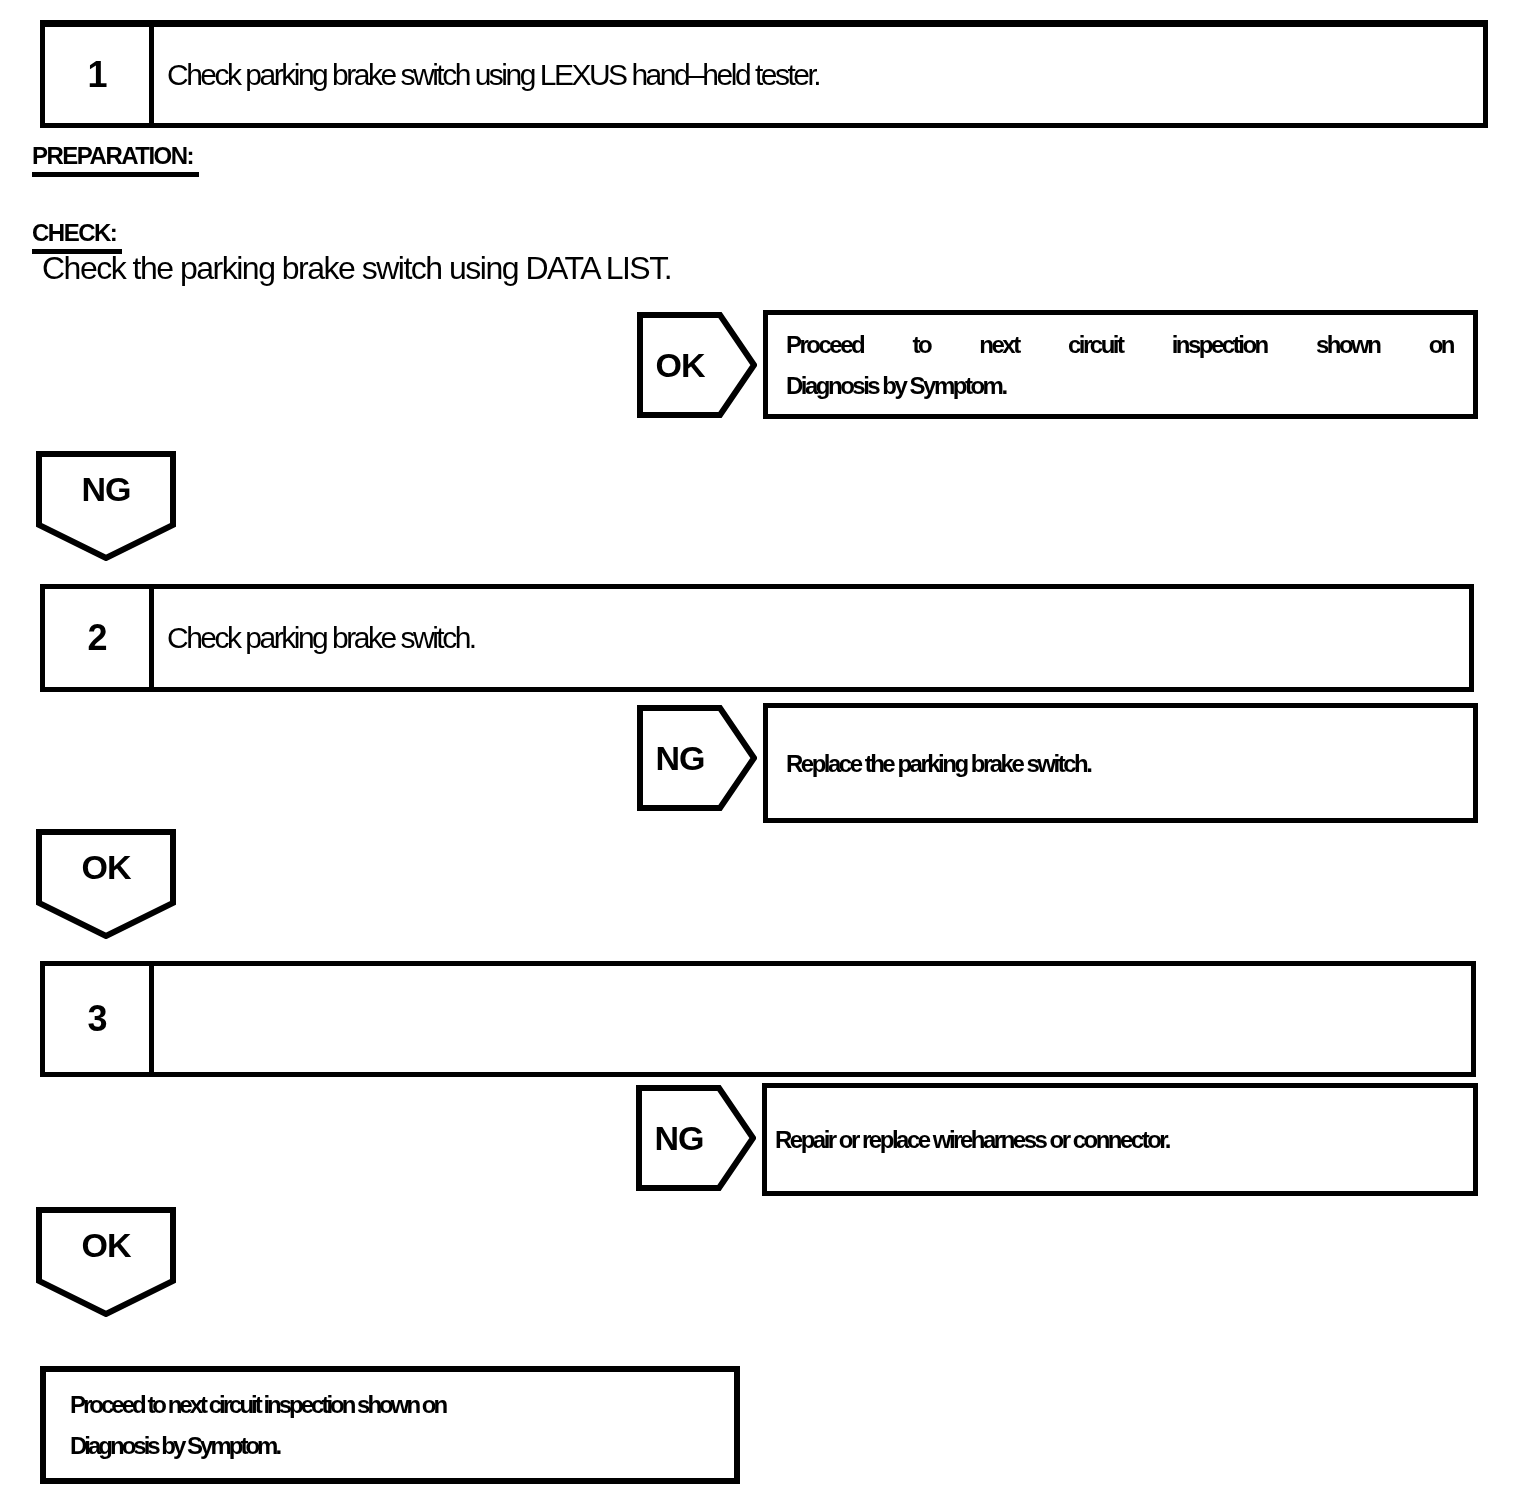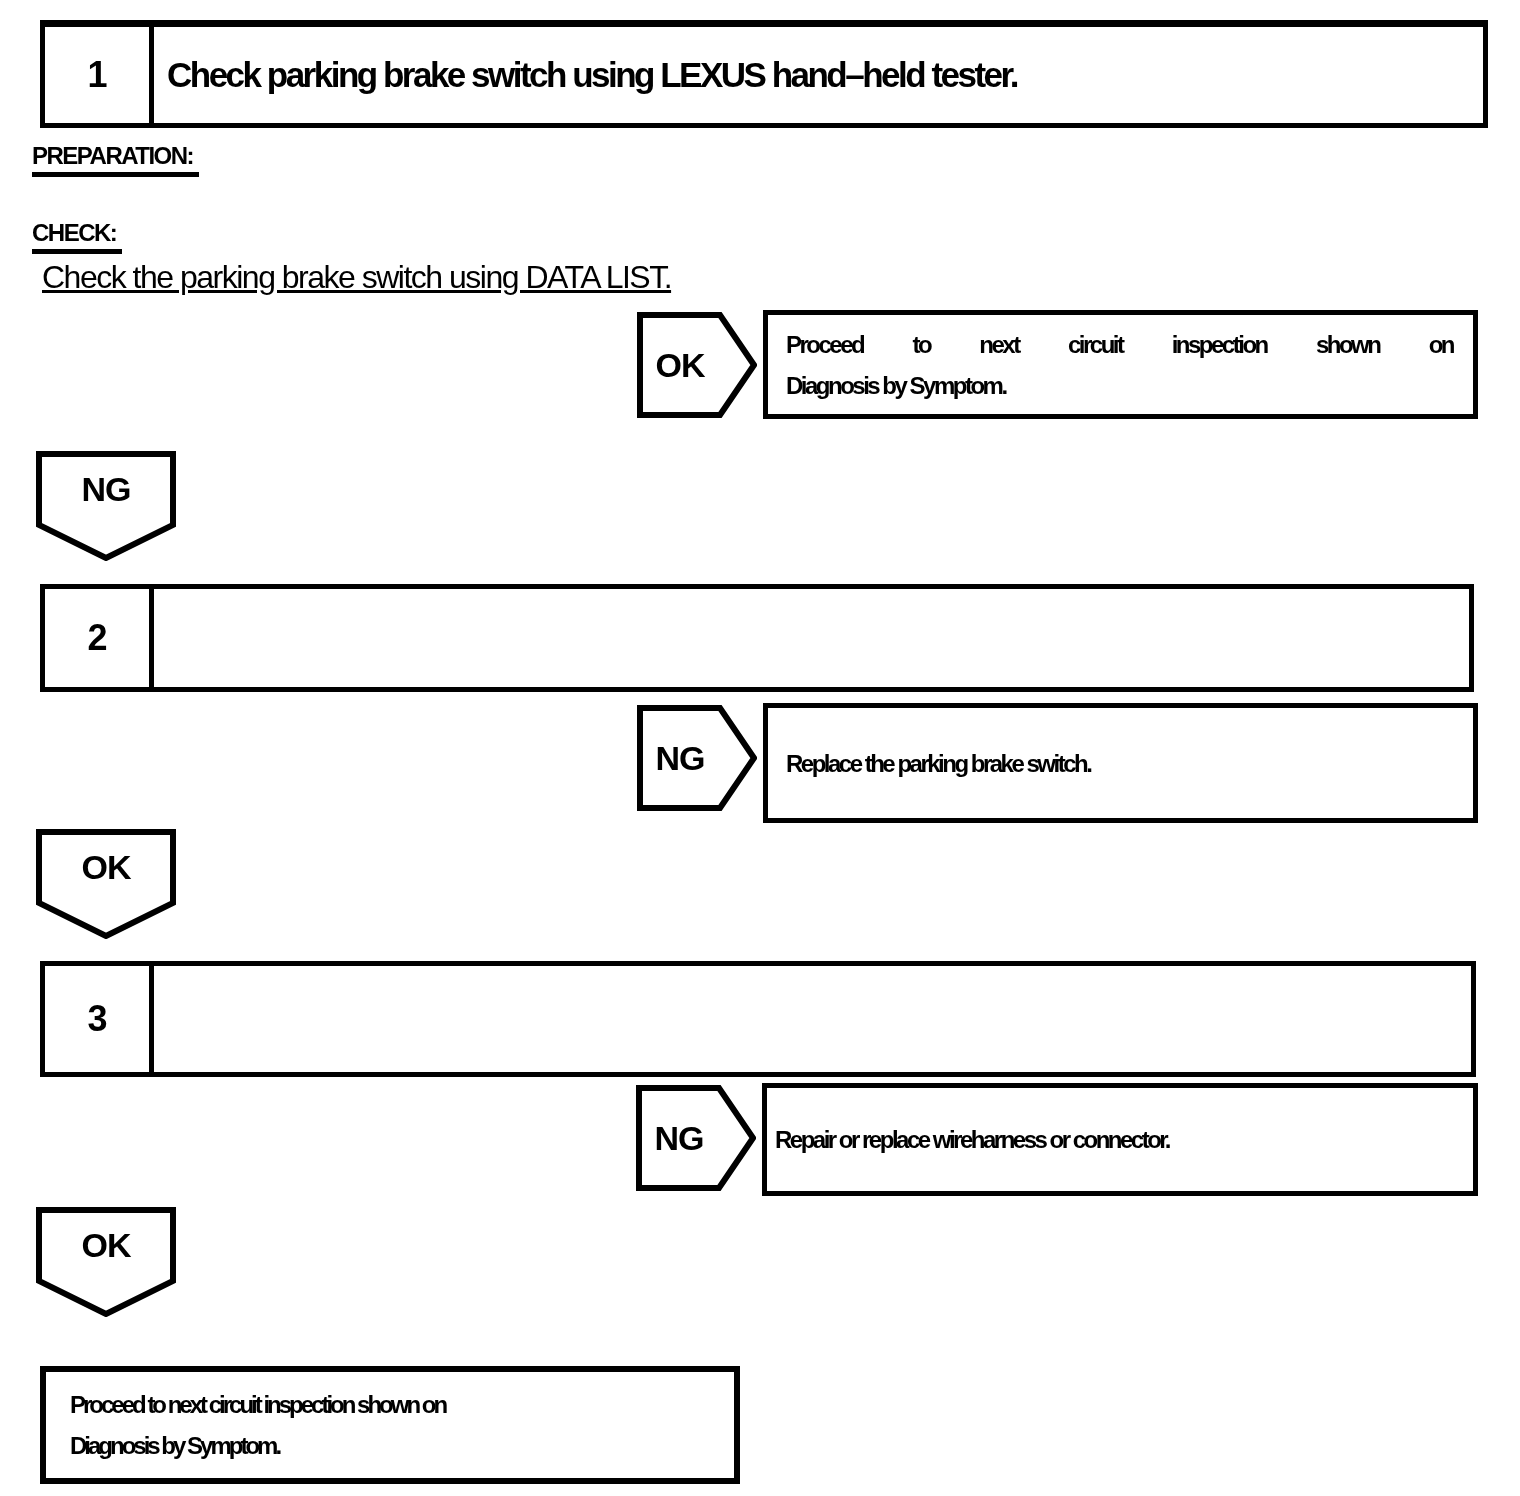--- a/index.html
+++ b/index.html
@@ -41,22 +41,22 @@
     letter-spacing: -1px;
   }
   .step-title-cell {
     flex: 1 1 auto;
     display: flex;
     align-items: center;
     padding-left: 13px;
     overflow: hidden;
   }
   .step-title {
-    font-size: 35px;
-    font-weight: bold;
+    font-size: 30px;
+    font-weight: normal;
     letter-spacing: -2.5px;
     white-space: nowrap;
   }
 
   
   .note-label {
     position: absolute;
     left: 32px;
     font-size: 24px;
     font-weight: bold;
@@ -168,21 +168,21 @@
       <span class="step-title">Check parking brake switch using LEXUS hand–held tester.</span>
     </div>
   </div>
 
   <div class="note-label" style="top:144px;">
     <span class="u">PREPARATION:</span>
   </div>
   <div class="note-label" style="top:221px;">
     <span class="u">CHECK:</span>
   </div>
-  <div class="note-text" style="top:261px;text-decoration:underline;">Check the parking brake switch using DATA LIST.</div>
+  <div class="note-text" style="top:252px;">Check the parking brake switch using DATA LIST.</div>
 
   <div class="tag-right" style="left:637px; top:312px;">
     <svg width="120" height="106" viewBox="0 0 120 106">
       <polygon points="3,3 83,3 117,53 83,103 3,103" fill="#ffffff" stroke="#000000" stroke-width="6"></polygon>
     </svg>
     <span class="tag-label">OK</span>
   </div>
   <div class="result-box" style="left:763px; top:310px; width:715px; height:109px;">
     <div class="result-line justified">Proceed to next circuit inspection shown on</div>
     <div class="result-line">Diagnosis by Symptom.</div>
@@ -192,20 +192,23 @@
     <svg width="140" height="110" viewBox="0 0 140 110">
       <polygon points="3,3 137,3 137,74 70,107 3,74" fill="#ffffff" stroke="#000000" stroke-width="6"></polygon>
     </svg>
     <span class="tag-label">NG</span>
   </div>
 
   <div class="step-box" style="left:40px; top:584px; width:1434px; height:108px;">
     <div class="step-num-cell">
       <span class="step-num">2</span>
     </div>
+    <div class="step-title-cell">
+      <span class="step-title">Check parking brake switch.</span>
+    </div>
   </div>
 
   <div class="tag-right" style="left:637px; top:705px;">
     <svg width="120" height="106" viewBox="0 0 120 106">
       <polygon points="3,3 83,3 117,53 83,103 3,103" fill="#ffffff" stroke="#000000" stroke-width="6"></polygon>
     </svg>
     <span class="tag-label">NG</span>
   </div>
   <div class="result-box" style="left:763px; top:703px; width:715px; height:120px;">
     <div class="result-line">Replace the parking brake switch.</div>

